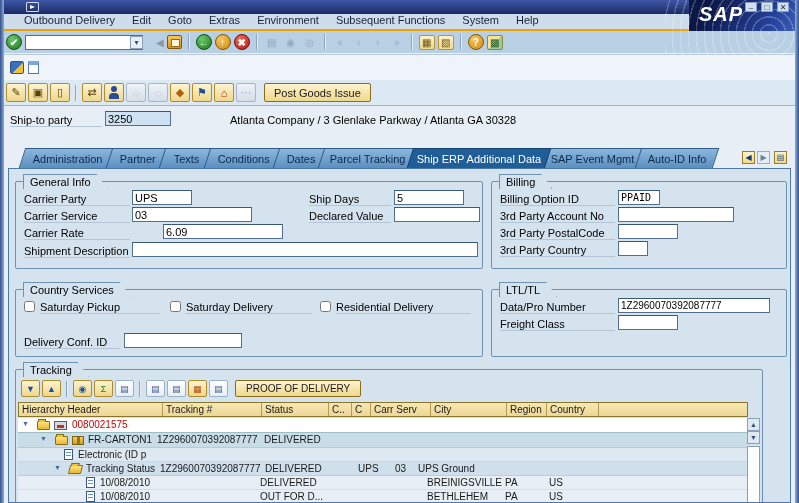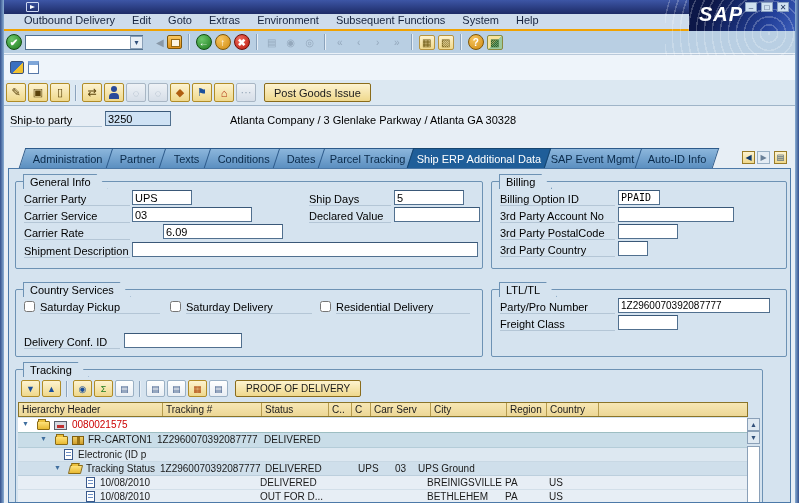--- a/index.html
+++ b/index.html
@@ -244,21 +244,21 @@
     <input type="checkbox" class="cb" style="left: 154px; top: 11px;">
     <span class="a lbl ul" style="left:170px;top:11px;width:126px">Saturday Delivery</span>
     <input type="checkbox" class="cb" style="left: 304px; top: 11px;">
     <span class="a lbl ul" style="left:320px;top:11px;width:134px">Residential Delivery</span>
     <span class="a lbl ul" style="left:8px;top:46px;width:96px">Delivery Conf. ID</span>
     <input class="inp" style="left: 108px; top: 43px; width: 118px;" value="">
   </div>
 
   <div class="gbox" style="left:482px;top:120px;width:296px;height:68px">
     <span class="gb-label">LTL/TL</span>
-    <span class="a lbl ul" style="left:8px;top:11px;width:115px">Party/Pro Number</span>
+    <span class="a lbl ul" style="left:8px;top:11px;width:115px">Data/Pro Number</span>
     <input class="inp" style="left: 126px; top: 8px; width: 152px; font-size: 10px;" value="1Z2960070392087777">
     <span class="a lbl ul" style="left:8px;top:28px;width:115px">Freight Class</span>
     <input class="inp" style="left: 126px; top: 25px; width: 60px;" value="">
   </div>
 
   <div class="gbox" style="left:6px;top:200px;width:748px;height:140px">
     <span class="gb-label">Tracking</span>
     <div style="position:absolute;left:5px;top:10px;display:flex;align-items:center;gap:2px">
       <span class="tbtn">▼</span>
       <span class="tbtn">▲</span>

